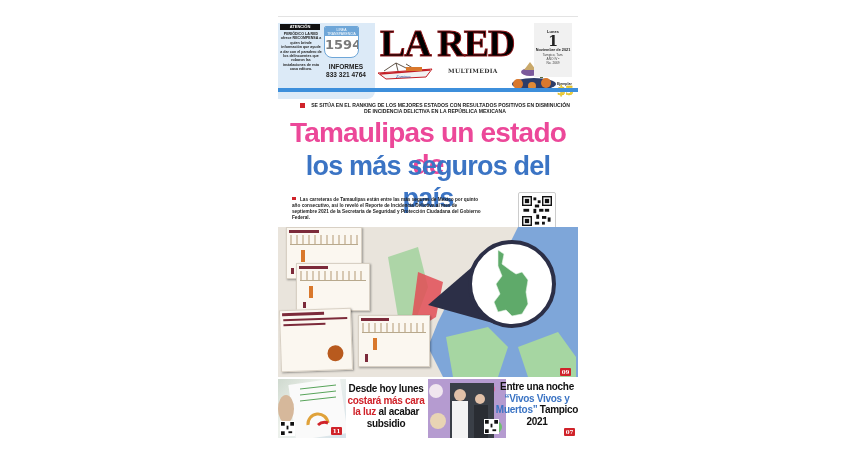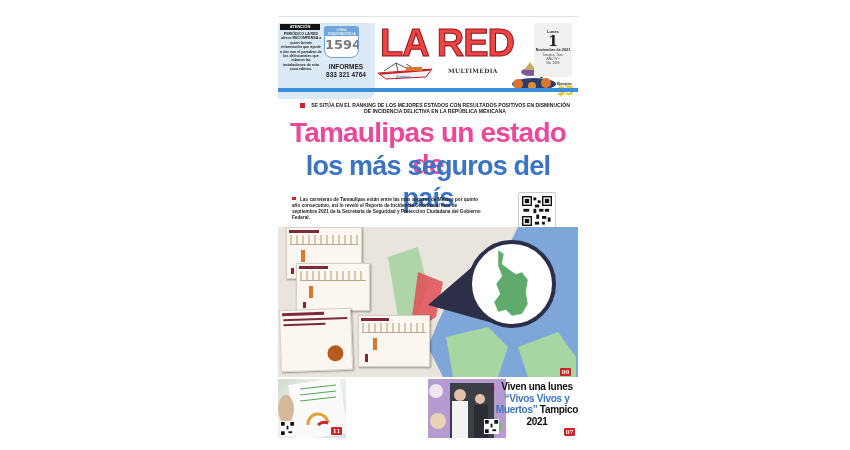--- a/index.html
+++ b/index.html
@@ -8,21 +8,21 @@
   
   .topline{position:absolute;left:0;top:0;width:300px;height:1px;background:#e3e3e3}
   .attn{position:absolute;left:0;top:7px;width:97px;height:76px;background:#dceaf7;border-radius:0 0 8px 0}
   .attn-title{position:absolute;left:2px;top:1px;width:40px;height:6px;background:#111;color:#fff;font-size:4px;font-weight:bold;text-align:center;line-height:6px}
   .attn-body{position:absolute;left:2px;top:9px;width:42px;font-size:3.6px;line-height:4.4px;font-weight:bold;text-align:center;color:#222}
   .tel-card{position:absolute;left:46px;top:3px;width:35px;height:32px;background:#fff;border:1px solid #6ea6d8;border-radius:2px 2px 8px 8px;overflow:hidden}
   .tel-head{height:9px;background:#6ea6d8;color:#fff;font-size:3.4px;line-height:4px;text-align:center;padding-top:1px}
   .tel-num{font-size:13px;font-weight:bold;color:#7a7a7a;text-align:center;line-height:18px;font-family:"DejaVu Sans",sans-serif}
   .informes{position:absolute;left:44px;top:40px;width:48px;text-align:center;font-size:6.5px;font-weight:bold;color:#222;line-height:7.5px}
   .logo{position:absolute;left:98px;top:5px;width:140px;height:62px}
-  .logo-text{position:absolute;left:4px;top:2px;font-family:Liberation Sans, sans-serif;font-weight:bold;font-size:38px;color:#ef4444;letter-spacing:-1px;line-height:40px;-webkit-text-stroke:1px #8a1216}
+  .logo-text{position:absolute;left:4px;top:2px;font-family:Liberation Serif, serif;font-weight:bold;font-size:38px;color:#000000;letter-spacing:-1px;line-height:40px;-webkit-text-stroke:1px #8a1216}
   .logo-sub{position:absolute;left:72px;top:46px;font-family:"DejaVu Serif",serif;font-weight:bold;font-size:6px;color:#333;letter-spacing:.3px}
   .boat{position:absolute;left:0;top:40px;width:58px;height:20px}
   .deco{position:absolute;left:232px;top:40px;width:46px;height:34px}
   .date-box{position:absolute;left:256px;top:7px;width:38px;height:54px;background:#f1f1f1;text-align:center;color:#222}
   .date-dow{font-size:4px;font-weight:bold;margin-top:6px}
   .date-day{font-family:"DejaVu Serif",serif;font-size:14px;font-weight:bold;line-height:14px}
   .date-month{font-size:3.8px;font-weight:bold;line-height:4.6px}
   .date-meta{font-size:3.2px;line-height:4px;color:#444}
   .price-label{position:absolute;left:279px;top:66px;font-size:3.5px;font-weight:bold;color:#222}
   .price{position:absolute;left:279px;top:69px;font-size:12px;font-weight:bold;color:#f3d33a;line-height:12px;font-family:"DejaVu Sans",sans-serif;-webkit-text-stroke:.3px #c9a300}
@@ -202,20 +202,25 @@
           <g fill="#111">
             <rect x="0" y="0" width="2" height="2"></rect>
             <rect x="5" y="0" width="2" height="2"></rect>
             <rect x="0" y="5" width="2" height="2"></rect>
             <rect x="3" y="2" width="1" height="2"></rect>
             <rect x="4" y="5" width="2" height="1"></rect>
           </g>
         </svg>
       <div class="badge" style="left:53px;top:48px">11</div>
     </div>
+    <div class="s1-title">
+      <span>Desde hoy lunes</span>
+      <span class="red">costará más cara la luz</span>
+      <span>al acabar subsidio</span>
+    </div>
   </div>
 
   <div class="story2">
     <div class="s2-img">
       <svg width="78" height="59" viewBox="0 0 78 59">
         <rect width="78" height="59" fill="#b59bd0"></rect>
         <circle cx="8" cy="12" r="7" fill="#f0e6ef"></circle>
           <circle cx="10" cy="42" r="8" fill="#e8d4b4"></circle>
         <circle cx="68" cy="48" r="6" fill="#6fbf6f"></circle>
           <circle cx="62" cy="10" r="5" fill="#e86aa0"></circle>
@@ -230,19 +235,19 @@
           <g fill="#111">
             <rect x="0" y="0" width="2" height="2"></rect>
             <rect x="5" y="0" width="2" height="2"></rect>
             <rect x="0" y="5" width="2" height="2"></rect>
             <rect x="3" y="2" width="1" height="2"></rect>
             <rect x="4" y="5" width="2" height="1"></rect>
           </g>
         </svg>
     </div>
     <div class="s2-title">
-      <span>Viven una lunes</span>
+      <span>Entre una noche</span>
       <span class="blue">“Vivos Vivos y Muertos”</span>
       <span>Tampico 2021</span>
     </div>
     <div class="badge" style="left:136px;top:49px">07</div>
   </div>
 </div>
 
 </body></html>

